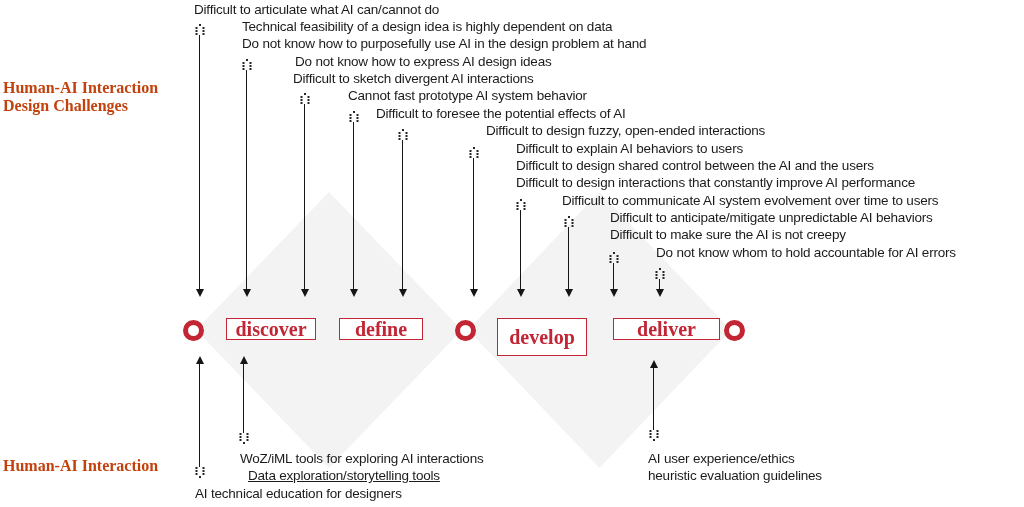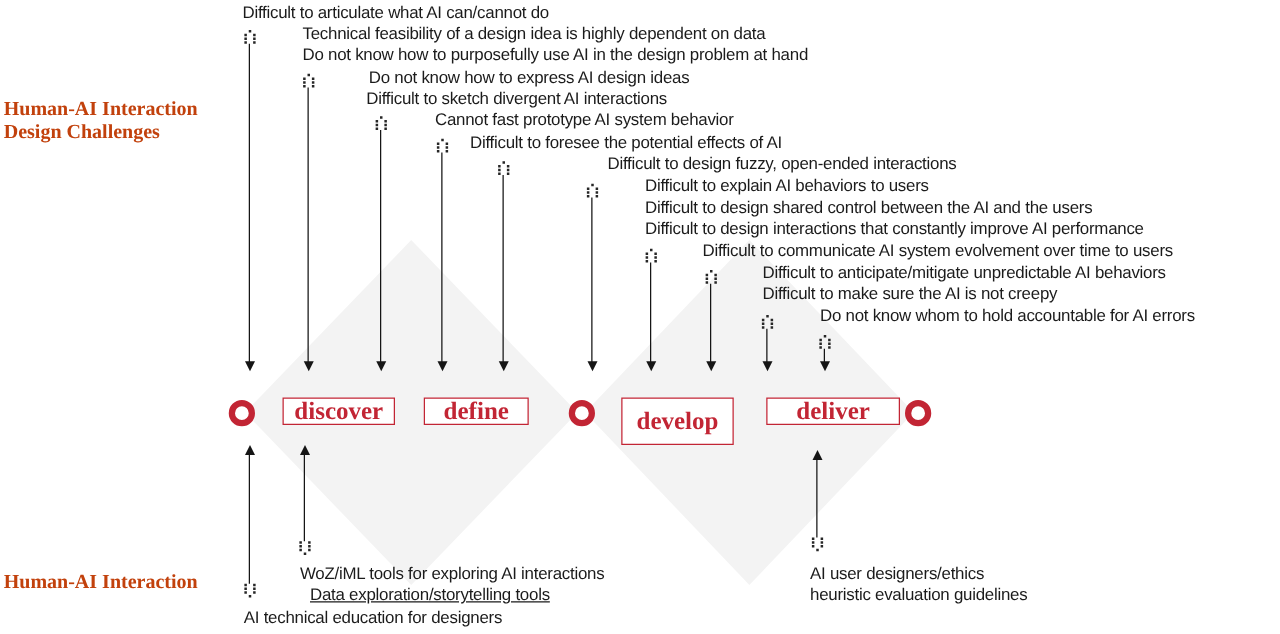--- a/index.html
+++ b/index.html
@@ -133,21 +133,21 @@
       <div class="challenge-label" style="left: 516px; top: 141px;">Difficult to explain AI behaviors to users</div>
       <div class="challenge-label" style="left: 516px; top: 158px;">Difficult to design shared control between the AI and the users</div>
       <div class="challenge-label" style="left: 516px; top: 175px;">Difficult to design interactions that constantly improve AI performance</div>
       <div class="challenge-label" style="left: 562px; top: 193px; text-align: center;">Difficult to communicate AI system evolvement over time to users</div>
       <div class="challenge-label" style="left: 610px; top: 210px;">Difficult to anticipate/mitigate unpredictable AI behaviors</div>
       <div class="challenge-label" style="left: 610px; top: 227px;">Difficult to make sure the AI is not creepy</div>
       <div class="challenge-label" style="left: 656px; top: 245px;">Do not know whom to hold accountable for AI errors</div>
       <div class="facilitator-label" style="left: 240px; top: 451px;">WoZ/iML tools for exploring AI interactions</div>
       <div class="facilitator-label" style="left: 248px; top: 468px; text-decoration: underline;">Data exploration/storytelling tools</div>
       <div class="facilitator-label" style="left: 195px; top: 486px;">AI technical education for designers</div>
-      <div class="facilitator-label" style="left: 648px; top: 451px;">AI user designers/ethics</div>
+      <div class="facilitator-label" style="left: 648px; top: 451px;">AI user experience/ethics</div>
       <div class="facilitator-label" style="left: 648px; top: 468px;">heuristic evaluation guidelines</div>
     </div>
   <div id="gen-process">
       <div class="node-ring" style="left: 182.5px; top: 319.5px;"></div>
       <div class="node-ring" style="left: 454.5px; top: 319.5px;"></div>
       <div class="node-ring" style="left: 723.5px; top: 319.5px;"></div>
       <div class="stage-box" style="left: 226px; top: 318px; width: 90px; height: 22px;">discover</div>
       <div class="stage-box" style="left: 339px; top: 318px; width: 84px; height: 22px;">define</div>
       <div class="stage-box" style="left: 497px; top: 318px; width: 90px; height: 38px;">develop</div>
       <div class="stage-box" style="left: 613px; top: 318px; width: 107px; height: 22px;">deliver</div>

